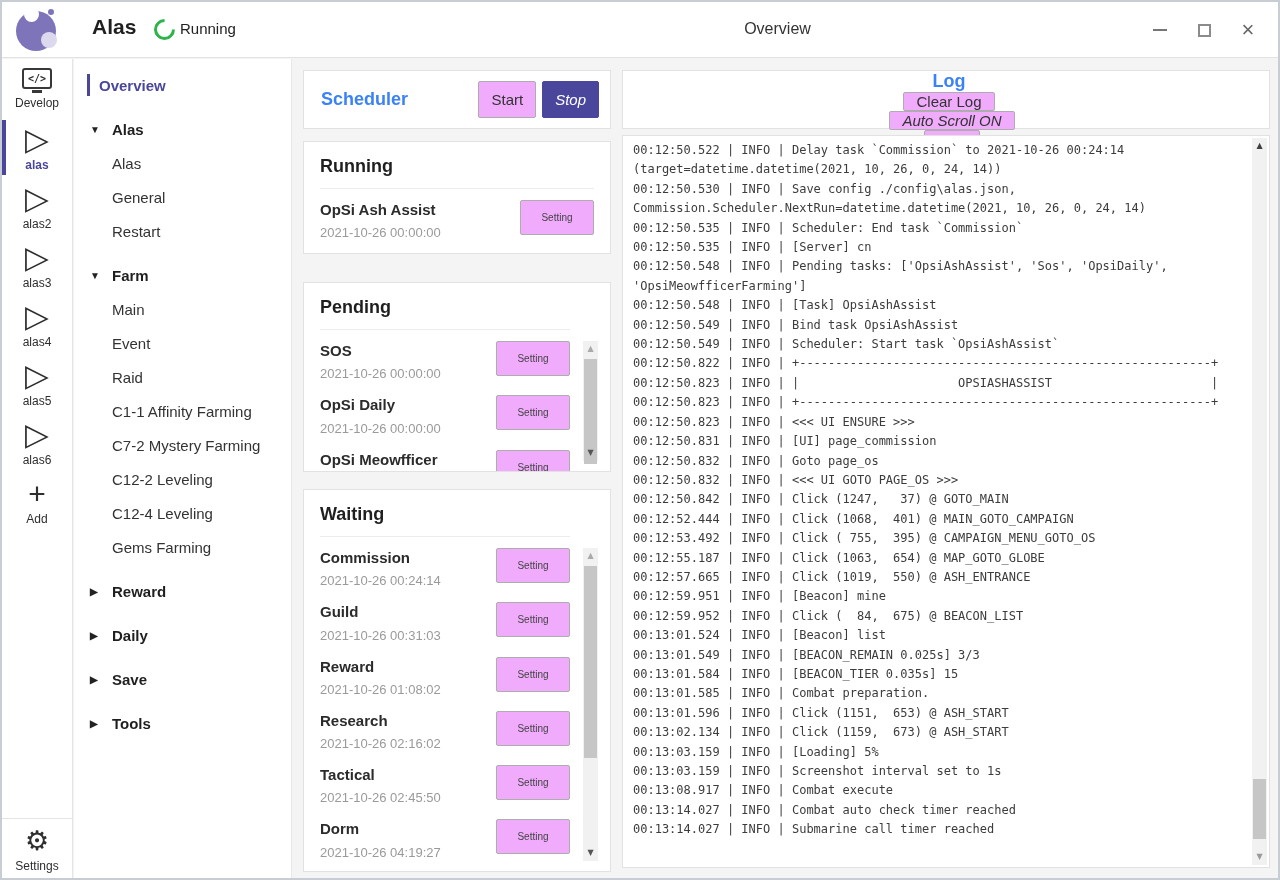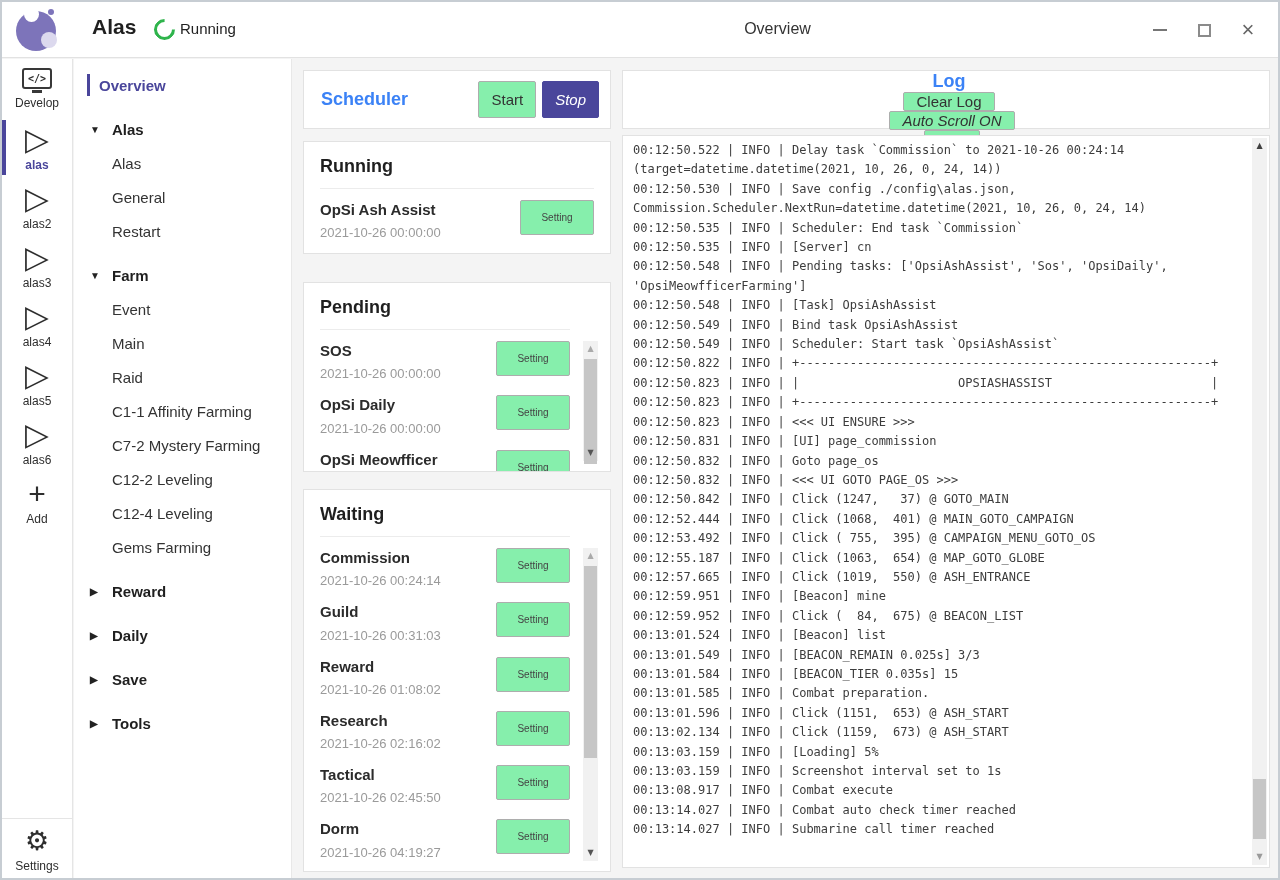--- a/index.html
+++ b/index.html
@@ -64,21 +64,21 @@
   .nav-row.active::before { content:""; position:absolute; left:13px; top:6px; bottom:6px;
              width:3px; background:var(--accent); }
 
   
   .content { position:absolute; top:57px; left:290px; right:0; bottom:0; background:#f4f4f4; }
   .card { background:#fff; border:1px solid #e2e2e2; }
 
   .mid { position:absolute; left:11px; top:0; width:308px; }
   .header-card { height:59px; display:flex; align-items:center; padding:0 11px 0 17px; }
   .header-card .card-title { font-size:18px; font-weight:700; color:#3b82f6; flex:1; }
-  .btn { height:37px; border:1px solid #adadad; background:#86efac; color:#333; font-size:15px;
+  .btn { height:37px; border:1px solid #adadad; background:#f0abfc; color:#333; font-size:15px;
          font-family:"Liberation Sans", sans-serif; display:inline-flex; align-items:center;
          justify-content:center; padding:0 12px; border-radius:2px; cursor:pointer; }
   .btn + .btn { margin-left:6px;font-style:italic; }
   .btn-primary { background:var(--accent); border-color:var(--accent); color:#fff; }
 
   .section-card { position:relative; padding:14px 16px 6px 16px; overflow:hidden; }
   .section-title { font-size:18px; font-weight:700; color:#1f1f1f; padding-bottom:11px;
                    border-bottom:1px solid #ececec; }
   .task-list { padding-top:4px; }
   .task-row { display:flex; align-items:flex-start; justify-content:space-between; padding:7px 0; }
@@ -218,26 +218,26 @@
         <span>Restart</span>
       </div>
 
       <div class="nav-row group-open">
         <span class="arrow">▼</span>
         <span>Farm</span>
       </div>
 
       <div class="nav-row child">
         <span class="arrow"></span>
+        <span>Main</span>
+      </div>
+
+      <div class="nav-row child">
+        <span class="arrow"></span>
         <span>Event</span>
-      </div>
-
-      <div class="nav-row child">
-        <span class="arrow"></span>
-        <span>Main</span>
       </div>
 
       <div class="nav-row child">
         <span class="arrow"></span>
         <span>Raid</span>
       </div>
 
       <div class="nav-row child">
         <span class="arrow"></span>
         <span>C1-1 Affinity Farming</span>

